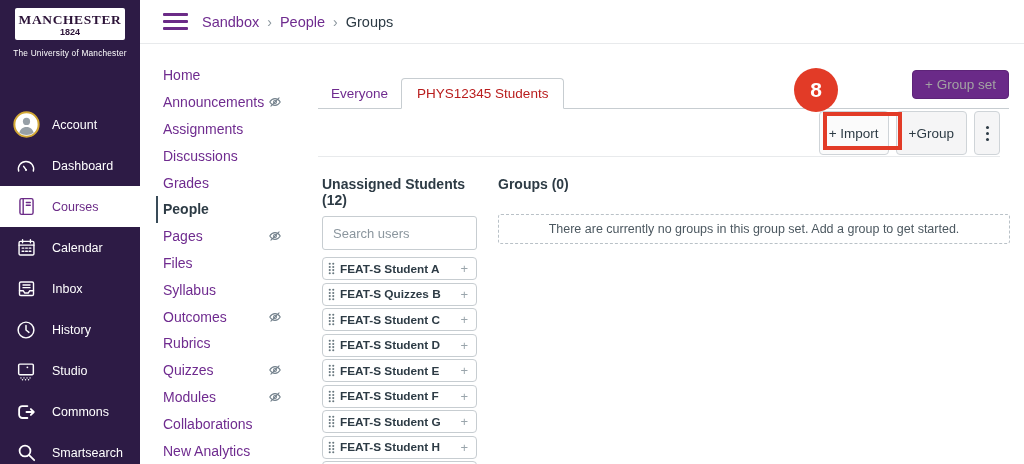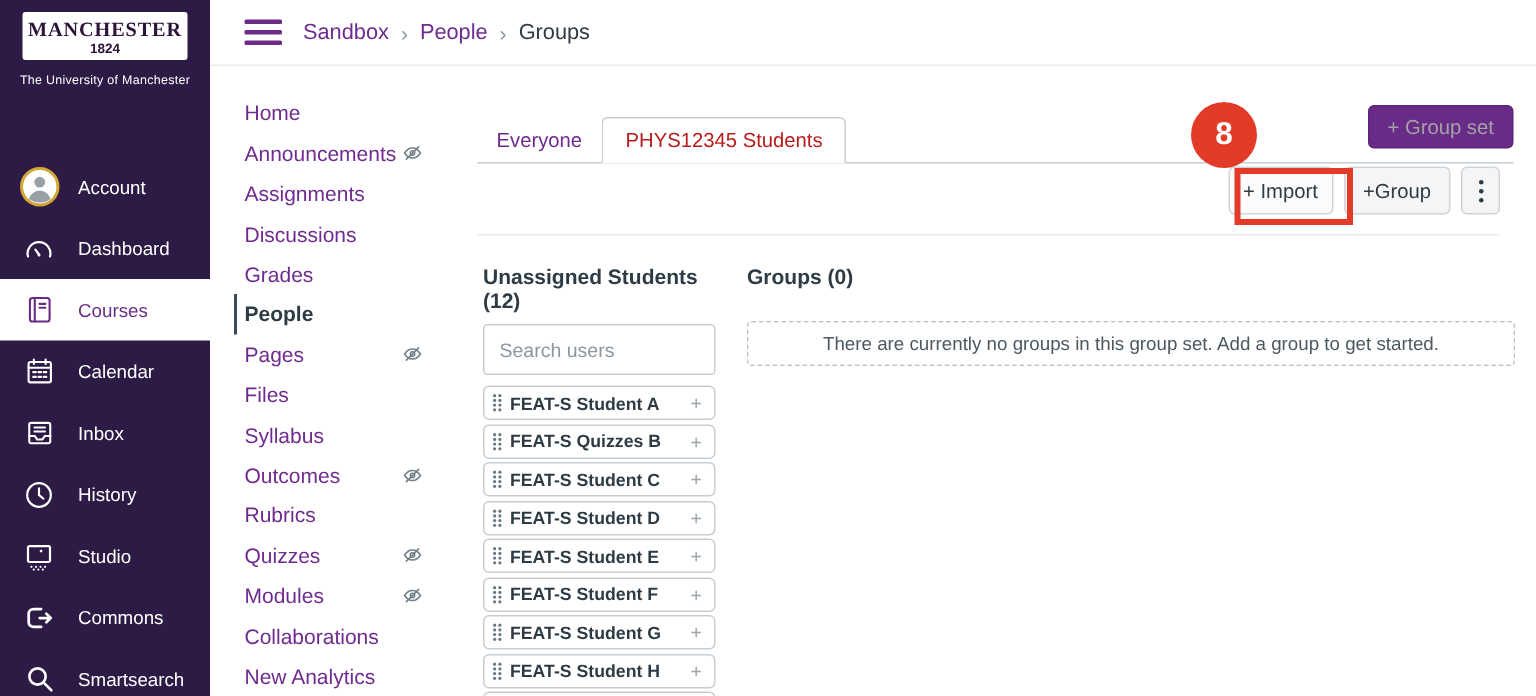--- a/index.html
+++ b/index.html
@@ -36,21 +36,21 @@
   .eye { display:flex; align-items:center; flex:none; }
 
   
   .btn-groupset { position:absolute; left:912px; top:70px; height:29px; padding:0 12px; background:#6a2a88; color:#a3a3a3; border:1px solid #5d2478; border-radius:4px; font-size:13.5px; font-family:inherit; cursor:pointer; }
 
   .tabstrip { position:absolute; left:318px; top:78px; width:691px; height:31px; border-bottom:1px solid #c7cdd1; display:flex; align-items:stretch; z-index:2; }
   .tab { display:flex; align-items:center; padding:0 13px; font-size:13.5px; color:#6f2b8f; }
   .tab.active { background:#fff; border:1px solid #c7cdd1; border-bottom:1px solid #fff; border-radius:4px 4px 0 0; color:#b91c1c; margin-bottom:-1px; padding:0 15px; }
 
   .toolbar { position:absolute; left:318px; top:111px; width:682px; height:46px; border-bottom:1px solid #e8eaec; display:flex; justify-content:flex-end; align-items:flex-start; gap:7px; }
-  .btn { height:32px; padding:0 12px; background:#f5f5f6; border:1px solid #cfd4d8; border-radius:4px; font-size:13.5px; color:#2d3b45; font-family:inherit; cursor:pointer; }
+  .btn { height:44px; padding:0 12px; background:#f5f5f6; border:1px solid #cfd4d8; border-radius:4px; font-size:13.5px; color:#2d3b45; font-family:inherit; cursor:pointer; }
   .btn.import { padding:0 9px; background:#fbfbfb; }
   .btn.kebab { width:26px; padding:0; display:flex; align-items:center; justify-content:center; }
   .kdots { width:3px; height:3px; background:#2d3b45; border-radius:50%; box-shadow:0 -6px 0 #2d3b45, 0 6px 0 #2d3b45; display:inline-block; }
 
   .col-head { font-size:14px; font-weight:700; color:#2d3b45; }
 
   .left-col { position:absolute; left:322px; top:176px; width:155px; }
   .search { width:155px; height:28px; margin-top:8px; border:1px solid #c7cdd1; border-radius:3px; padding:16px 10px; font-size:13px; color:#2d3b45; font-family:inherit; }
   .search::placeholder { color:#8b969e; }
   .cards { margin-top:7px; display:flex; flex-direction:column; gap:2.5px; }

